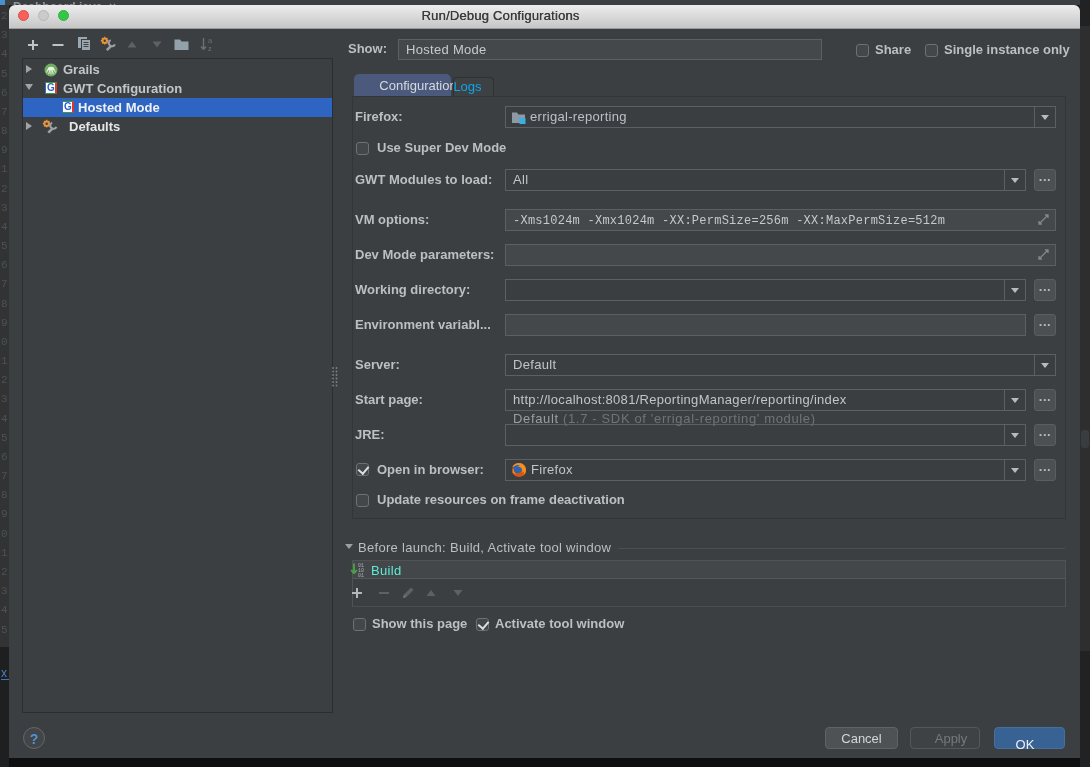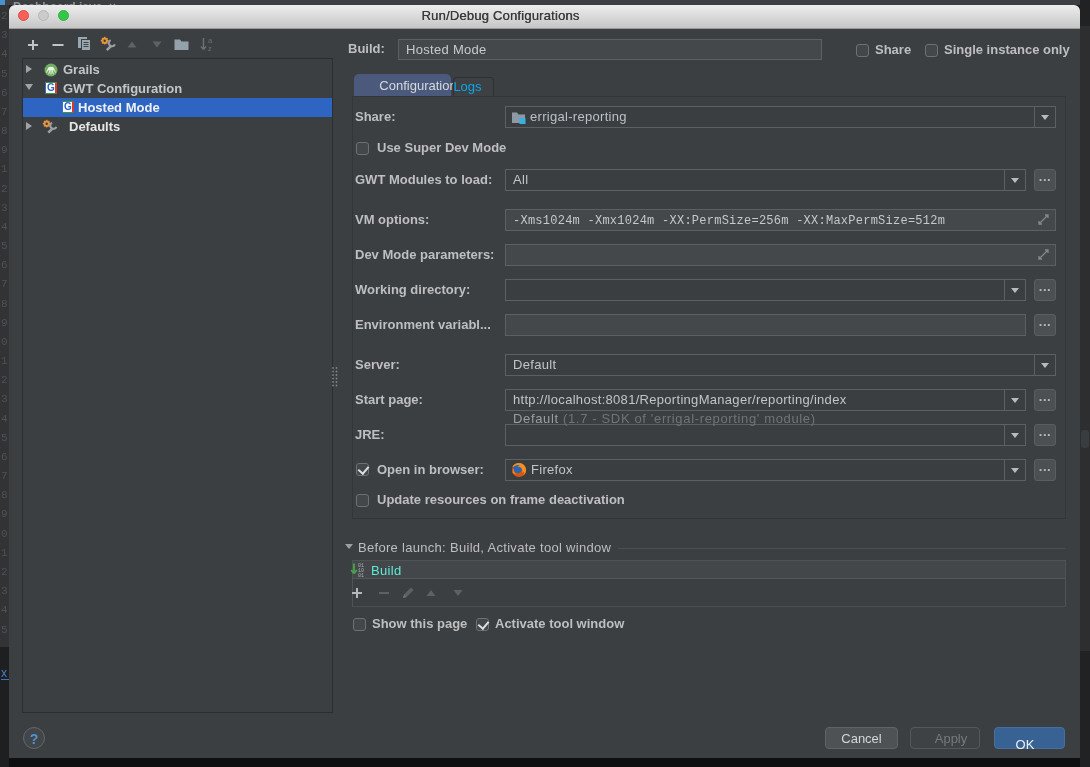--- a/index.html
+++ b/index.html
@@ -110,35 +110,35 @@
       <circle cx="5.5" cy="9" r="0.9"></circle>
       <circle cx="2" cy="12.5" r="0.9"></circle>
       <circle cx="5.5" cy="12.5" r="0.9"></circle>
       <circle cx="2" cy="16" r="0.9"></circle>
       <circle cx="5.5" cy="16" r="0.9"></circle>
       <circle cx="2" cy="19.5" r="0.9"></circle>
       <circle cx="5.5" cy="19.5" r="0.9"></circle>
     </g>
   </svg>
 
-<div class="lbl" style="left:348px;top:42px">Build:</div>
+<div class="lbl" style="left:348px;top:42px">Show:</div>
 <div class="fld" style="left:398px;top:39px;width:424px;height:21px"></div>
 <div class="val" style="left:406px;top:43px;color:#c8cacb">Hosted Mode</div>
 <div class="cbx" style="left:856px;top:44px"></div>
 <div class="lbl" style="left:875px;top:43px">Share</div>
 <div class="cbx" style="left:925px;top:44px"></div>
 <div class="lbl" style="left:944px;top:43px">Single instance only</div>
 
 <div class="abs" style="left:354px;top:74px;width:97px;height:22px;background:#4b597c;border-radius:5px 5px 0 0"></div>
 <div class="ctext" style="left:362px;top:78px;width:112px;color:#d6d9dc">Configuration</div>
 <div class="abs" style="left:453px;top:77px;width:41px;height:19px;background:#3e4143;border:1px solid #2e3032;border-bottom:none;border-radius:4px 4px 0 0"></div>
 <div class="ctext" style="left:453px;top:79px;width:29px;color:#0ea5e9">Logs</div>
 <div class="abs" style="left:352px;top:96px;width:714px;height:423px;border:1px solid #333639"></div>
 
-<div class="lbl" style="left:355px;top:110px">Share:</div>
+<div class="lbl" style="left:355px;top:110px">Firefox:</div>
 <div class="combo" style="left:505px;top:106px;width:551px">
     <div class="dd"></div>
   </div>
 <svg class="abs" style="left:511px;top:110px" width="15" height="15">
     <path d="M1 2.5h5l1.5 2h6.5v8.5H1z" fill="#8d99a3"></path>
     <rect x="8.5" y="8" width="6" height="6" fill="#3bb0e0"></rect>
   </svg>
 <div class="val" style="left:530px;top:110px;color:#b9c0c6">errigal-reporting</div>
 <div class="cbx" style="left:356px;top:142px"></div>
 <div class="lbl" style="left:377px;top:141px">Use Super Dev Mode</div>

